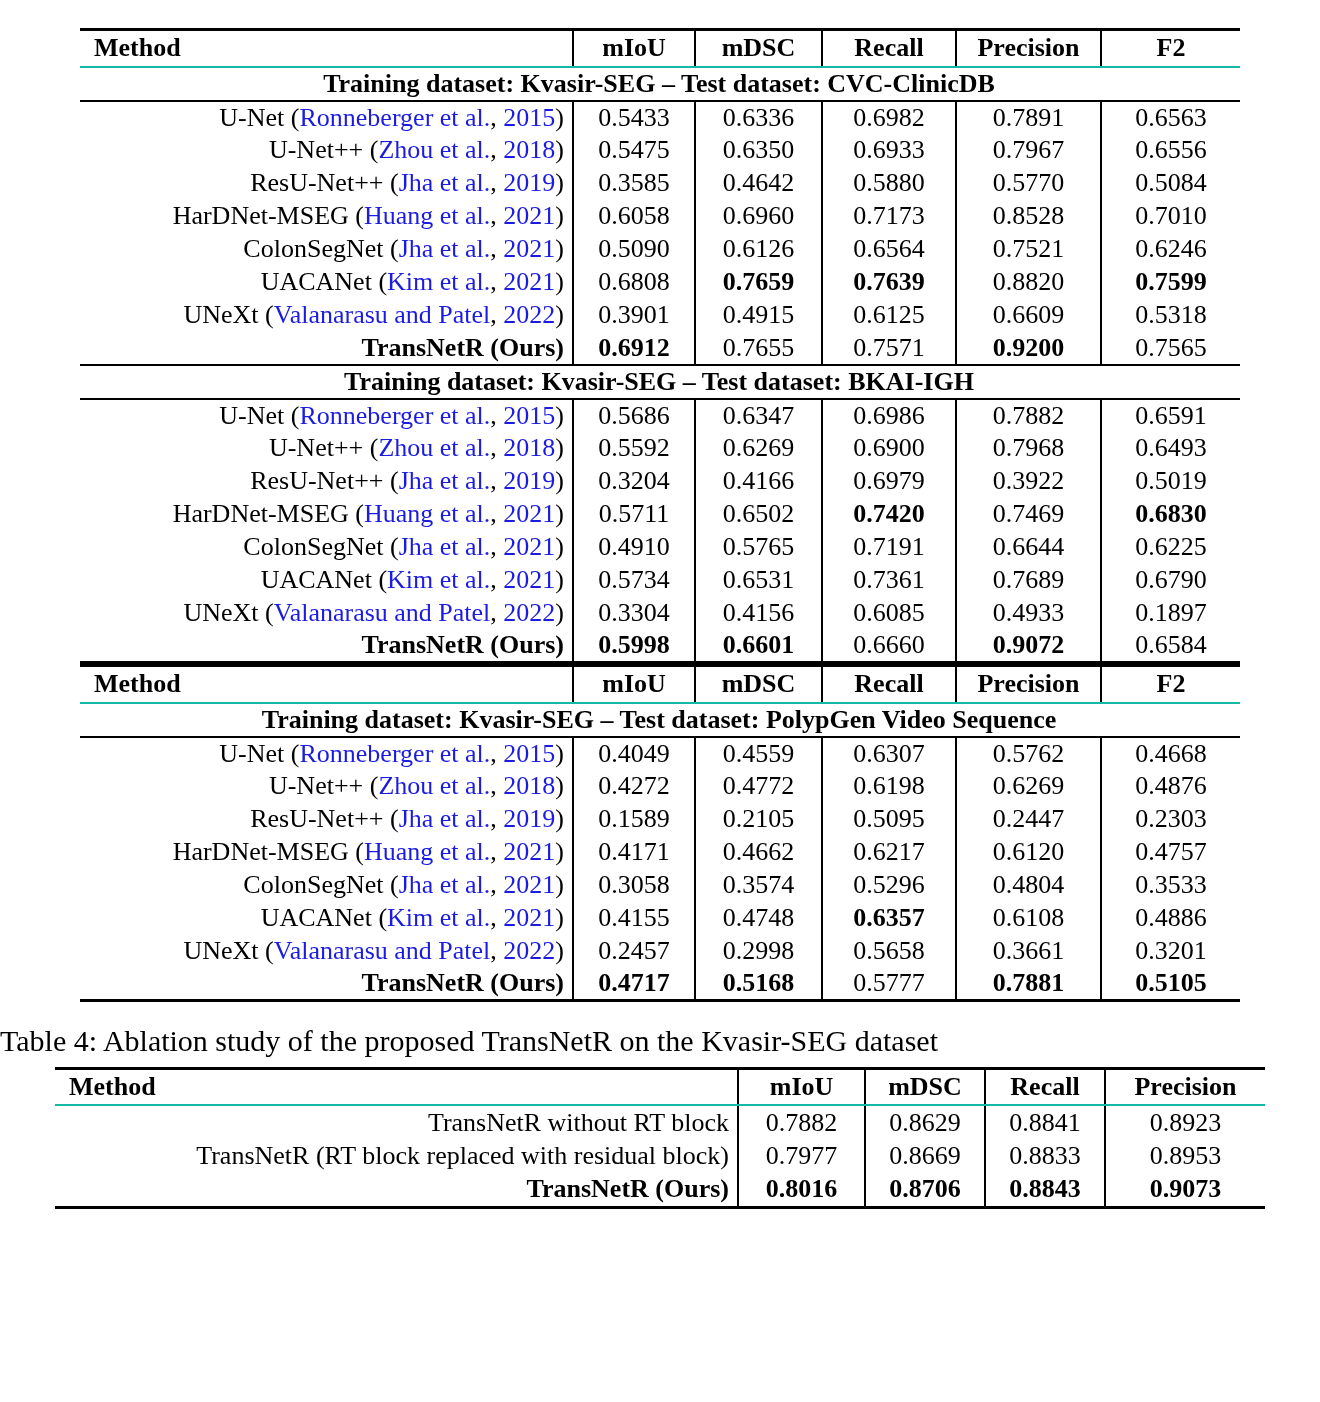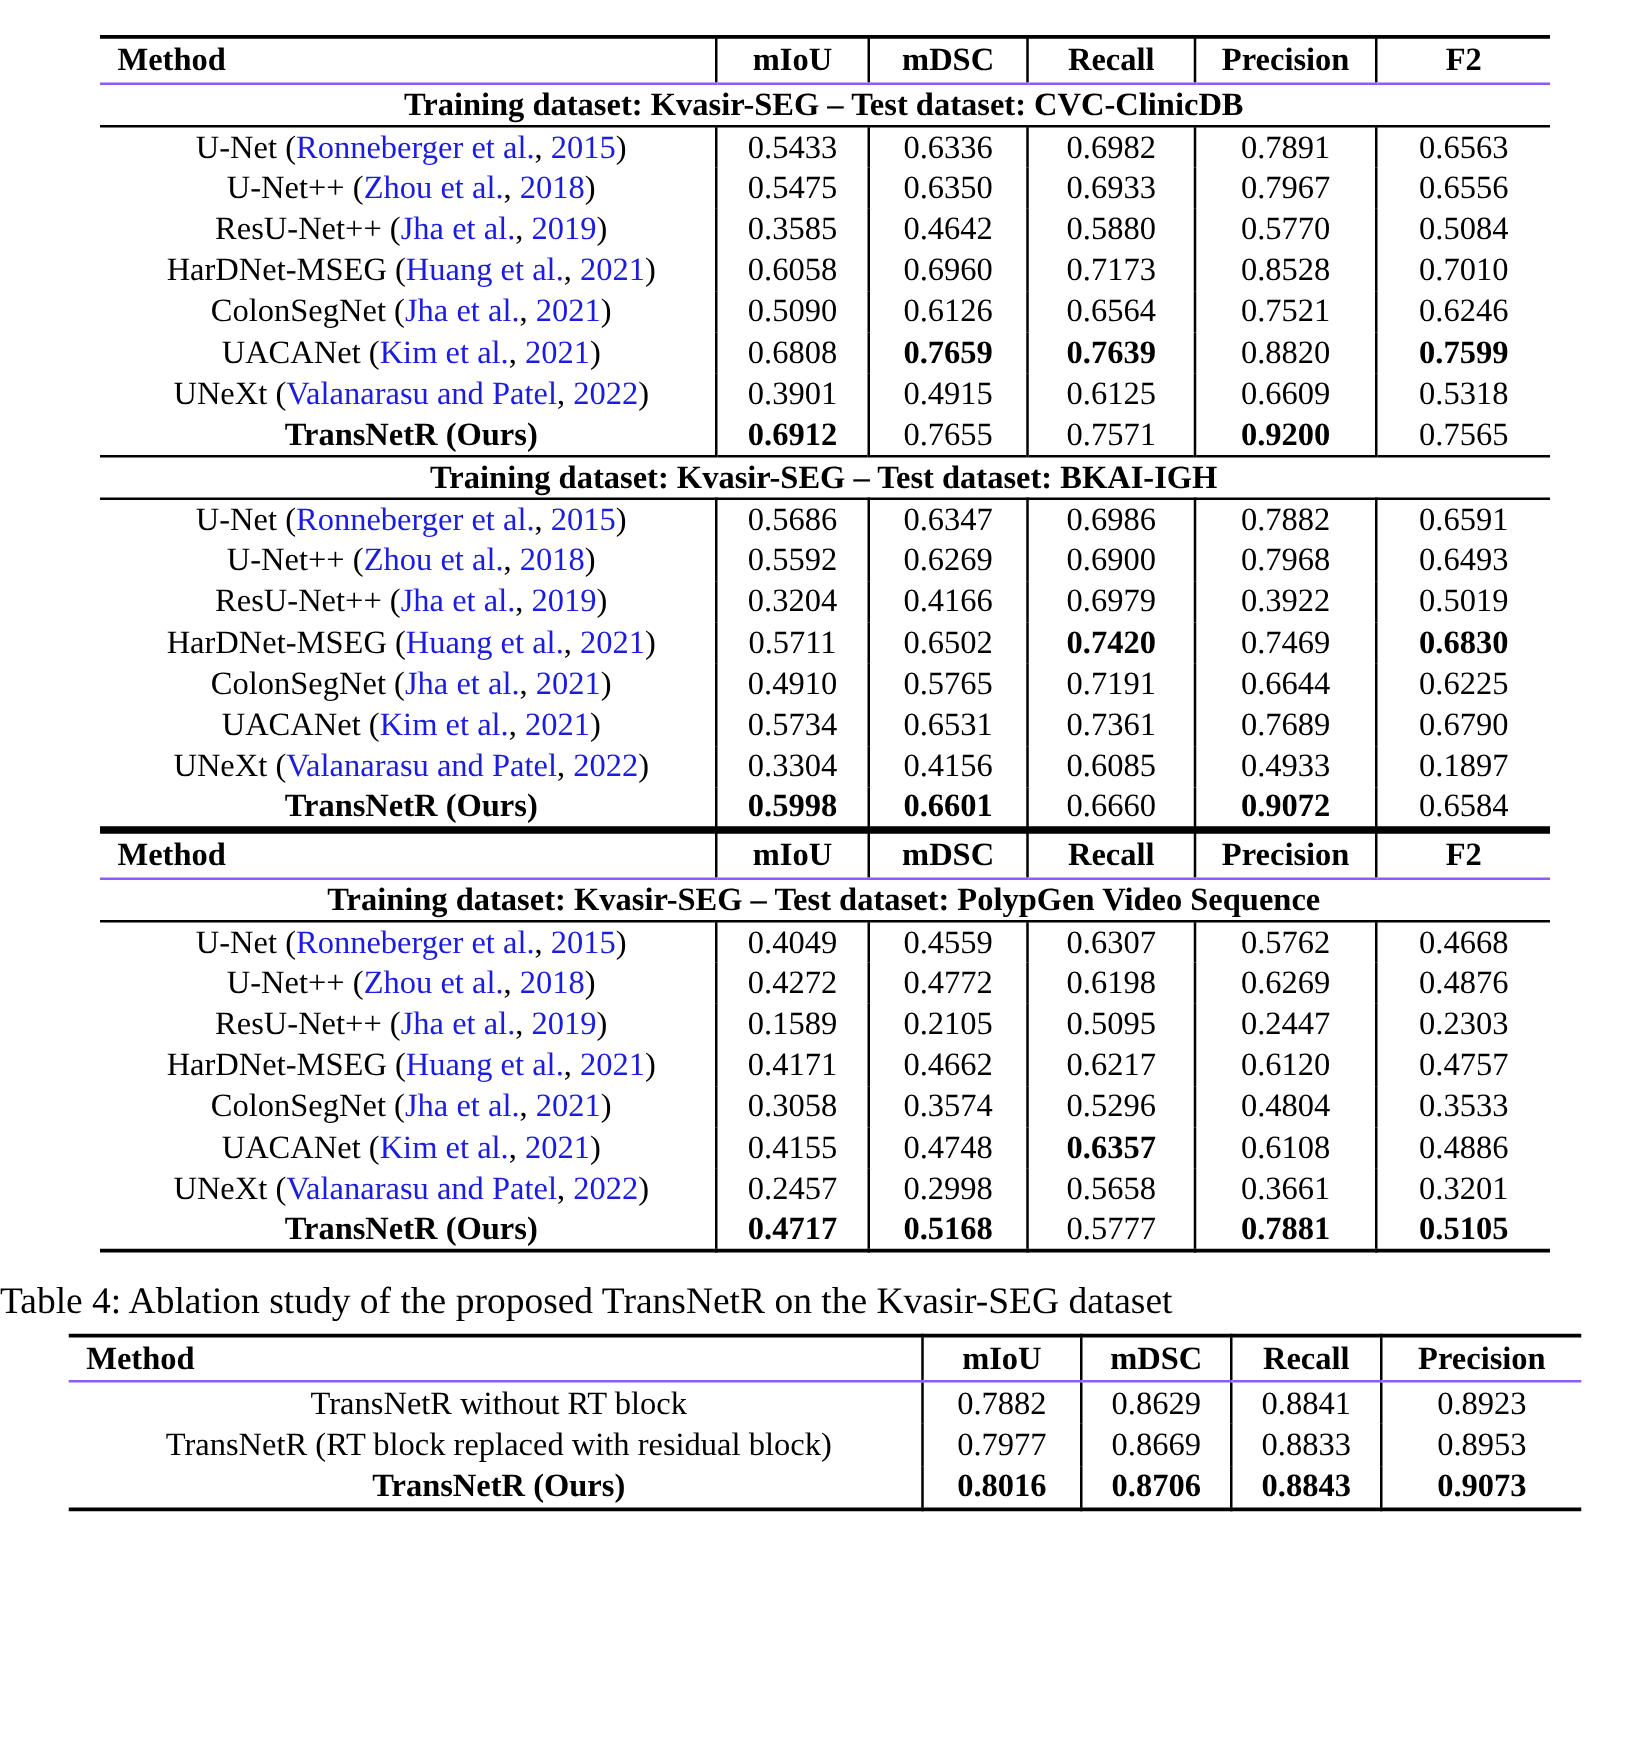--- a/index.html
+++ b/index.html
@@ -27,35 +27,35 @@
   table.results {
     border-collapse: collapse;
     table-layout: fixed;
     border-top: 3px solid #000;
     border-bottom: 3px solid #000;
     margin-left: 80px;
   }
   table.results.t4 { margin-left: 55px; }
 
   th, td { padding: 0 8px; font-size: 26px; overflow: hidden; white-space: nowrap; }
-  thead th { font-weight: bold; height: 37px; border-bottom: 2px solid #8b5cf6; }
+  thead th { font-weight: bold; height: 37px; border-bottom: 2px solid #14b8a6; }
   th.method-col { text-align: left; padding-left: 14px; }
   th.num-col, td.num-cell { text-align: center; border-left: 2px solid #000; }
 
   tr.section-row td {
     border-top: 2px solid #000;
     border-bottom: 2px solid #000;
     font-weight: bold;
     height: 34px;
     padding-left: 6px;
     text-align: center;
   }
   tr.data-row { height: 33px; }
   tr.data-row.t4row { height: 34px; }
-  td.method-cell { text-align: center; padding-left: 14px; }
+  td.method-cell { text-align: right; padding-left: 14px; }
 
   .cite { color: var(--citation-blue, #1b1ce0); text-decoration: none; cursor: pointer; }
   .b { font-weight: bold; }
 </style>
 </head>
 <body>
 
 <div class="page">
 
 

